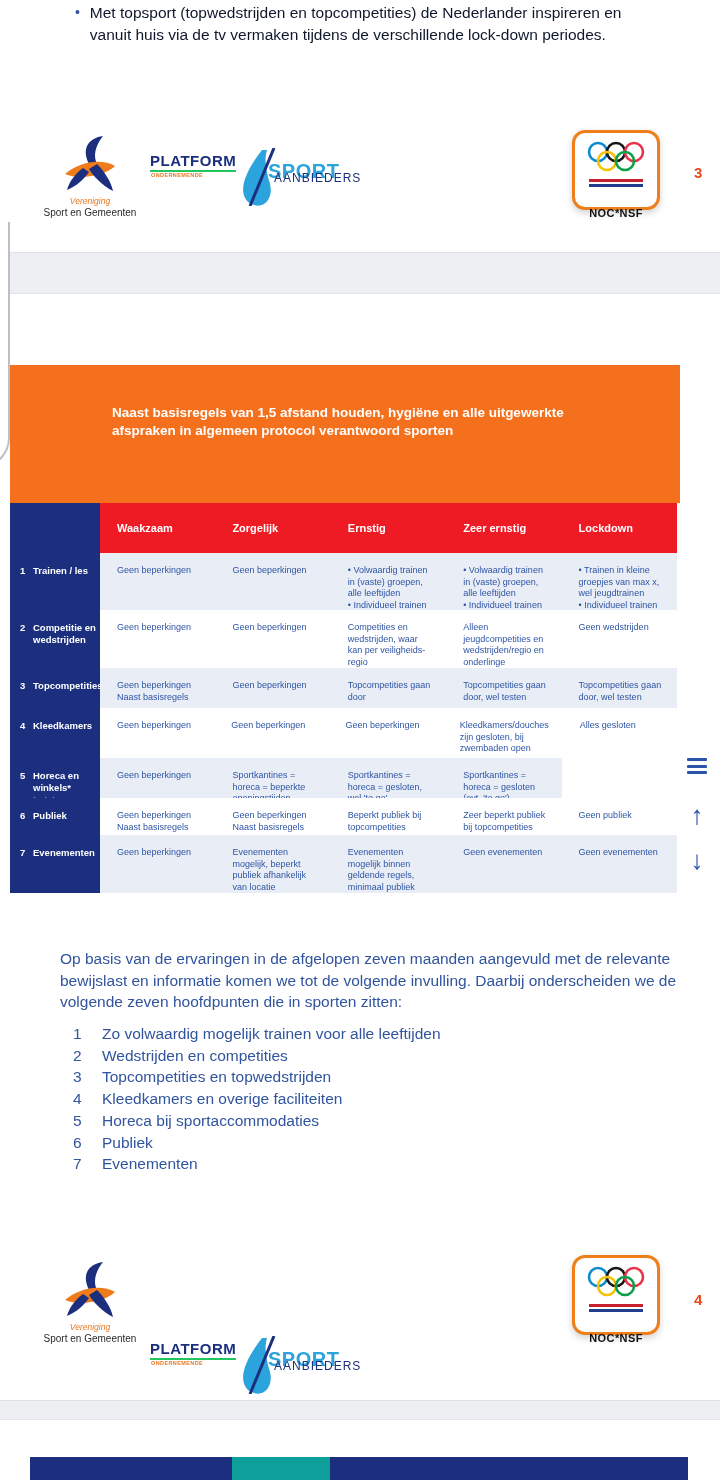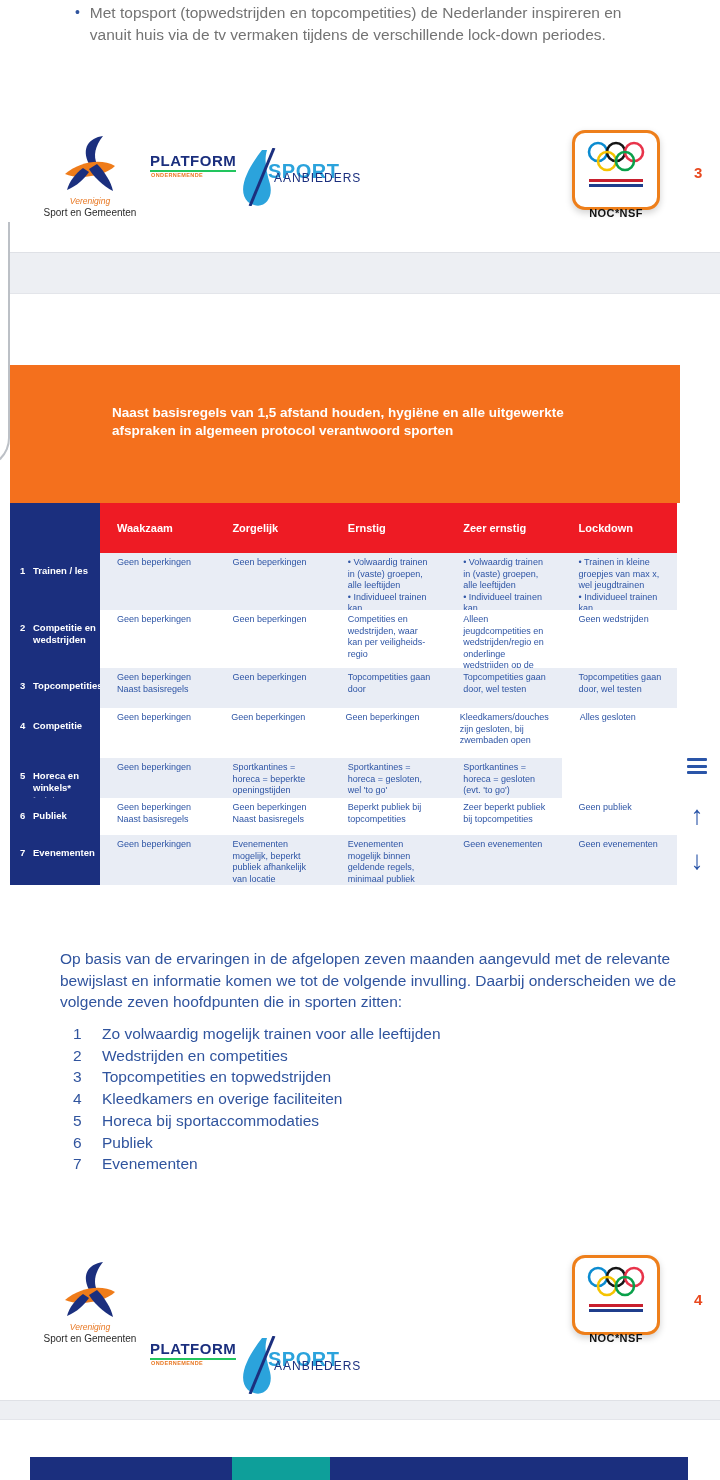--- a/index.html
+++ b/index.html
@@ -5,21 +5,21 @@
   html,body{margin:0;padding:0;}
   body{
     width:720px;height:1480px;position:relative;background:#ffffff;
     font-family:"Liberation Sans",sans-serif;overflow:hidden;color:#30549e;
   }
   .abs{position:absolute;}
 
   
   .bullet-row{left:75px;top:2px;width:572px;display:flex;}
   .bullet-marker{width:28px;font-size:14px;color:#30549e;padding-top:2px;}
-  .bullet-text{font-size:15.5px;line-height:21.5px;color:#737373;}
+  .bullet-text{font-size:15.5px;line-height:21.5px;color:#0f172a;}
 
   
   .page-sep{left:0;width:720px;height:40px;background:#edeff3;border-top:1px solid #dfe1e6;border-bottom:1px solid #e3e5ea;}
 
   
   .edge-overlay{left:-24px;top:222px;width:32px;height:244px;background:#ffffff;
     border-right:2px solid #bcc0c6;border-bottom:2px solid #bcc0c6;border-bottom-right-radius:30px;z-index:5;}
 
   
   .hero{left:10px;top:365px;width:670px;height:138px;background:#f4701d;box-sizing:border-box;padding:24px 20px 0 102px;z-index:1;}
@@ -30,21 +30,21 @@
   .rtable{left:10px;top:503px;width:667px;z-index:1;}
   .trow,.thead{display:grid;grid-template-columns:90px repeat(5,1fr);}
   .thead{height:50px;}
   .corner{background:#1b2f7e;}
   .hcell{background:#ee1b24;color:#ffffff;font-weight:bold;font-size:11px;display:flex;align-items:center;padding-left:17px;}
   .rlabel{background:#1b2f7e;color:#ffffff;padding:12px 4px 0 10px;box-sizing:border-box;}
   .rlabel-line{display:flex;}
   .rnum{width:13px;font-size:9.5px;font-weight:bold;flex:none;}
   .rtxt{font-size:9.5px;font-weight:bold;line-height:11.5px;}
   .rnote{font-size:7px;line-height:8.5px;color:rgba(255,255,255,.78);display:block;margin-top:3px;margin-left:13px;}
-  .cell{font-size:9px;line-height:11.5px;color:#2e55a5;padding:4px 14px 0 17px;box-sizing:border-box;white-space:pre-line;}
+  .cell{font-size:9px;line-height:11.5px;color:#2e55a5;padding:12px 14px 0 17px;box-sizing:border-box;white-space:pre-line;}
   .r-light .cell{background:#e9edf5;}
   .r-white .cell{background:#ffffff;}
 
   
   .para{left:60px;top:948px;width:642px;font-size:15.5px;line-height:21.5px;color:#30549e;}
   .numlist{left:73px;top:1023px;width:520px;}
   .li{display:flex;line-height:21.7px;font-size:15.5px;color:#30549e;}
   .li-num{width:29px;flex:none;}
 
   
@@ -186,21 +186,21 @@
     <div class="cell">Geen beperkingen</div>
     <div class="cell">Topcompetities gaan door</div>
     <div class="cell">Topcompetities gaan door, wel testen</div>
     <div class="cell">Topcompetities gaan door, wel testen</div>
   </div>
 
   <div class="trow r-white" style="height:50px;">
     <div class="rlabel">
       <div class="rlabel-line">
           <span class="rnum">4</span>
-          <span class="rtxt">Competitie</span>
+          <span class="rtxt">Kleedkamers</span>
         </div>
     </div>
     <div class="cell">Geen beperkingen</div>
     <div class="cell">Geen beperkingen</div>
     <div class="cell">Geen beperkingen</div>
     <div class="cell">Kleedkamers/douches zijn gesloten, bij zwembaden open</div>
     <div class="cell">Alles gesloten</div>
   </div>
 
   <div class="trow r-light" style="height:40px;">

